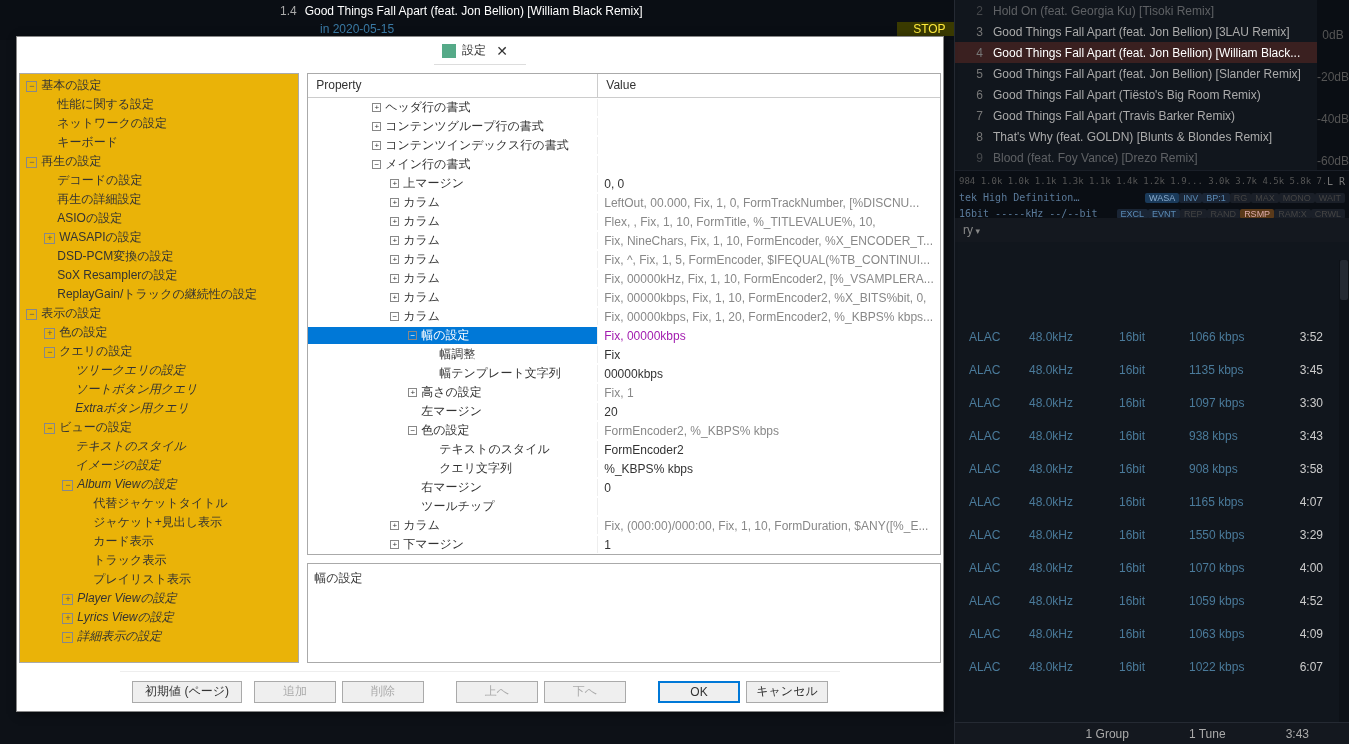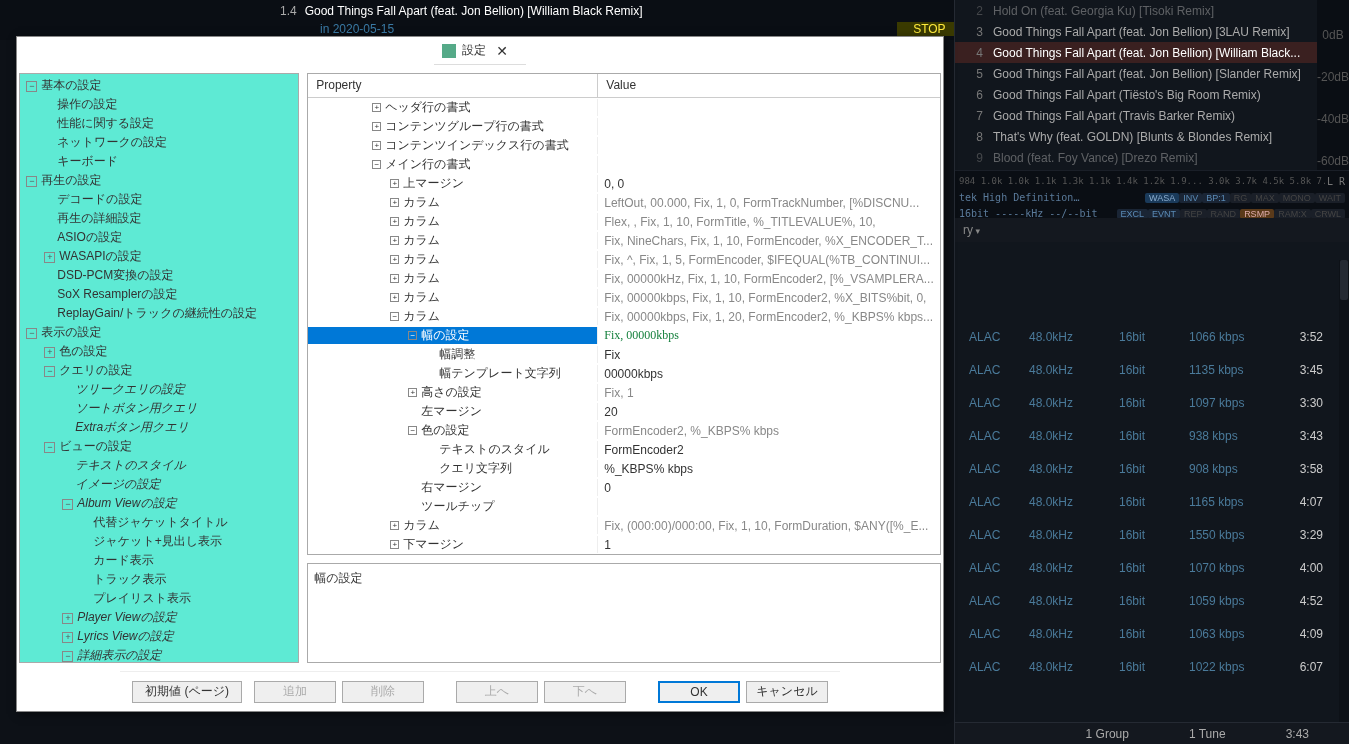--- a/index.html
+++ b/index.html
@@ -50,41 +50,41 @@
 .scrollbar-v { position: absolute; top: 260px; right: 0; width: 10px; bottom: 22px; background: #0d1117; }
 .scrollbar-v .thumb { position: absolute; top: 0; width: 8px; left: 1px; height: 40px; background: #252a33; border-radius: 2px; }
 
 
 .dialog { position: absolute; top: 36px; left: 16px; width: 928px; height: 676px; background: #fff; border: 1px solid #888; box-shadow: 2px 2px 8px rgba(0,0,0,0.5); display: flex; flex-direction: column; align-items: center; }
 .dlg-title { height: 28px; background: #fff; display: flex; align-items: center; padding: 0 8px; border-bottom: 1px solid #ddd; }
 .dlg-title .ico { width: 14px; height: 14px; background: #5a8; margin-right: 6px; }
 .dlg-title .txt { color: #333; flex: 1; }
 .dlg-title .close { width: 32px; text-align: center; cursor: pointer; font-size: 14px; color: #333; }
 .dlg-body { flex: 1; display: flex; overflow: hidden; }
-.tree { width: 280px; border: 1px solid #aaa; margin: 8px 4px 8px 8px; overflow-y: auto; background: #5eead4; color: #333; padding: 2px 0; }
+.tree { width: 280px; border: 1px solid #aaa; margin: 8px 4px 8px 8px; overflow-y: auto; background: #eab308; color: #333; padding: 2px 0; }
 .tree .node { padding: 1px 0 1px 8px; white-space: nowrap; cursor: default; }
 .tree .exp { display: inline-block; width: 11px; height: 11px; border: 1px solid #888; text-align: center; line-height: 9px; font-size: 9px; margin-right: 4px; color: #555; }
 .tree .noexp { display: inline-block; width: 13px; }
 .tree .l0 { padding-left: 6px; }
 .tree .l1 { padding-left: 24px; }
 .tree .l2 { padding-left: 42px; font-style: italic; }
 .tree .l3 { padding-left: 60px; }
 
 .propcol { flex: 1; display: flex; flex-direction: column; margin: 8px 8px 8px 4px; }
 .propgrid { flex: 1; border: 1px solid #aaa; display: flex; flex-direction: column; overflow: hidden; }
 .pg-head { display: flex; height: 24px; background: #fff; border-bottom: 1px solid #ccc; color: #333; }
 .pg-head .c1 { width: 290px; padding: 4px 8px; border-right: 1px solid #ccc; }
 .pg-head .c2 { flex: 1; padding: 4px 8px; }
 .pg-body { flex: 1; overflow-y: auto; }
 .pg-row { display: flex; height: 19px; align-items: center; color: #333; }
 .pg-row .c1 { width: 290px; padding: 0 4px; border-right: 1px solid #eee; display: flex; align-items: center; }
 .pg-row .c2 { flex: 1; padding: 0 6px; overflow: hidden; white-space: nowrap; text-overflow: ellipsis; }
 .pg-row .c2.dim { color: #888; }
 .pg-row.sel .c1 { background: #0078d7; color: #fff; }
-.pg-row.sel .c2 { color: #15803d; font-family: Liberation Serif, serif; }
+.pg-row.sel .c2 { color: #a21caf; }
 .pg-row .exp { display: inline-block; width: 9px; height: 9px; border: 1px solid #888; text-align: center; line-height: 7px; font-size: 8px; margin-right: 4px; }
 .pg-row .sp { display: inline-block; }
 .pg-row .i1 { width: 60px; } .pg-row .i2 { width: 78px; } .pg-row .i3 { width: 96px; }
 .pg-row .i4 { width: 114px; }
 
 .descbox { height: 100px; border: 1px solid #aaa; margin-top: 8px; padding: 6px; color: #333; background: #fff; }
 
 .dlg-buttons { height: 40px; display: flex; align-items: center; justify-content: flex-start; gap: 6px; padding: 0 12px; border-top: 1px solid #eee; }
 .dlg-buttons .spacer { flex: 1; }
 .dlg-buttons button { width: 82px; height: 22px; background: #efefef; border: 1px solid #aaa; color: #333; cursor: pointer; }
@@ -273,21 +273,20 @@
 
 <div class="dialog">
   <div class="dlg-title">
     <span class="ico"></span>
     <span class="txt">設定</span>
     <span class="close">✕</span>
   </div>
   <div class="dlg-body">
     <div class="tree" id="tree">
         <div class="node l0"><span class="exp">−</span><span>基本の設定</span></div>
-        <div class="node l1"><span class="noexp"></span><span>操作の設定</span></div>
         <div class="node l1"><span class="noexp"></span><span>性能に関する設定</span></div>
         <div class="node l1"><span class="noexp"></span><span>ネットワークの設定</span></div>
         <div class="node l1"><span class="noexp"></span><span>キーボード</span></div>
         <div class="node l0"><span class="exp">−</span><span>再生の設定</span></div>
         <div class="node l1"><span class="noexp"></span><span>デコードの設定</span></div>
         <div class="node l1"><span class="noexp"></span><span>再生の詳細設定</span></div>
         <div class="node l1"><span class="noexp"></span><span>ASIOの設定</span></div>
         <div class="node l1"><span class="exp">+</span><span>WASAPIの設定</span></div>
         <div class="node l1"><span class="noexp"></span><span>DSD-PCM変換の設定</span></div>
         <div class="node l1"><span class="noexp"></span><span>SoX Resamplerの設定</span></div>

